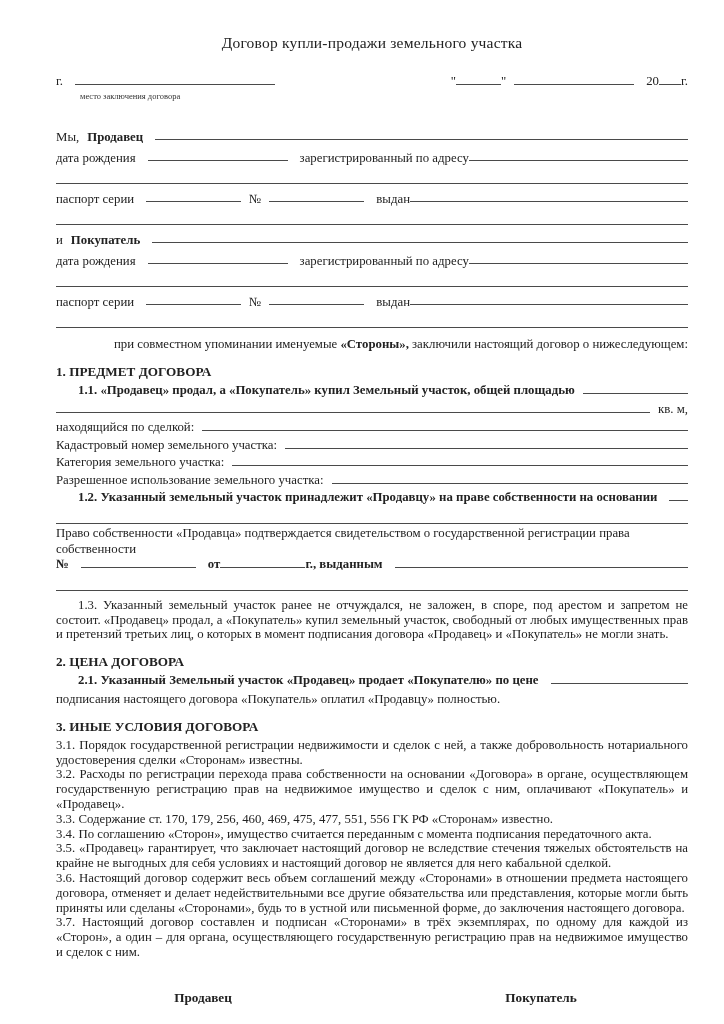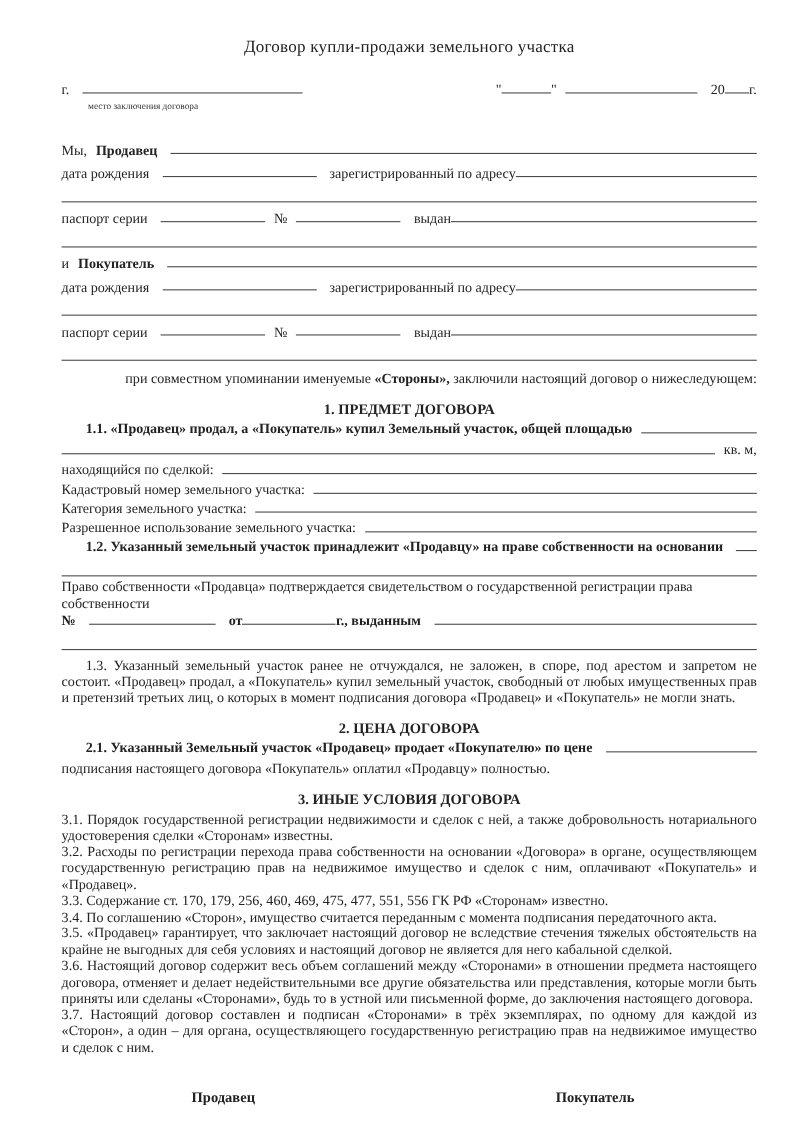--- a/index.html
+++ b/index.html
@@ -46,21 +46,21 @@
   .w22 { width: 22px; } .w140 { width: 140px; } .w95 { width: 95px; }
   .w115 { width: 115px; } .w85 { width: 85px; } .w290 { width: 290px; }
 
   .party-row { display: flex; align-items: center; height: 21px; }
   .party-block { margin-bottom: 1px; }
   .party-block .cont-line { margin-bottom: 5px; }
 
   .joint { margin-top: 9px; text-align: right; }
 
   .sec-heading {
-    text-align: center; font-weight: bold; font-size: 13.2px;
+    font-weight: bold; font-size: 13.2px;
     margin-top: 12px; margin-bottom: 3px;
   }
   .form-line-row { height: 19px; font-weight: bold; }
   .label-row { height: 17.5px; }
   .indent { padding-left: 22px; }
   .just { text-align: justify; line-height: 14.6px; }
   .p13 { margin-top: 7px; text-indent: 22px; }
   .sec3 p { text-align: justify; line-height: 14.8px; }
   .unit-row { height: 18px; text-align: right; }
   .unit-row .unit { margin-left: 8px; }

